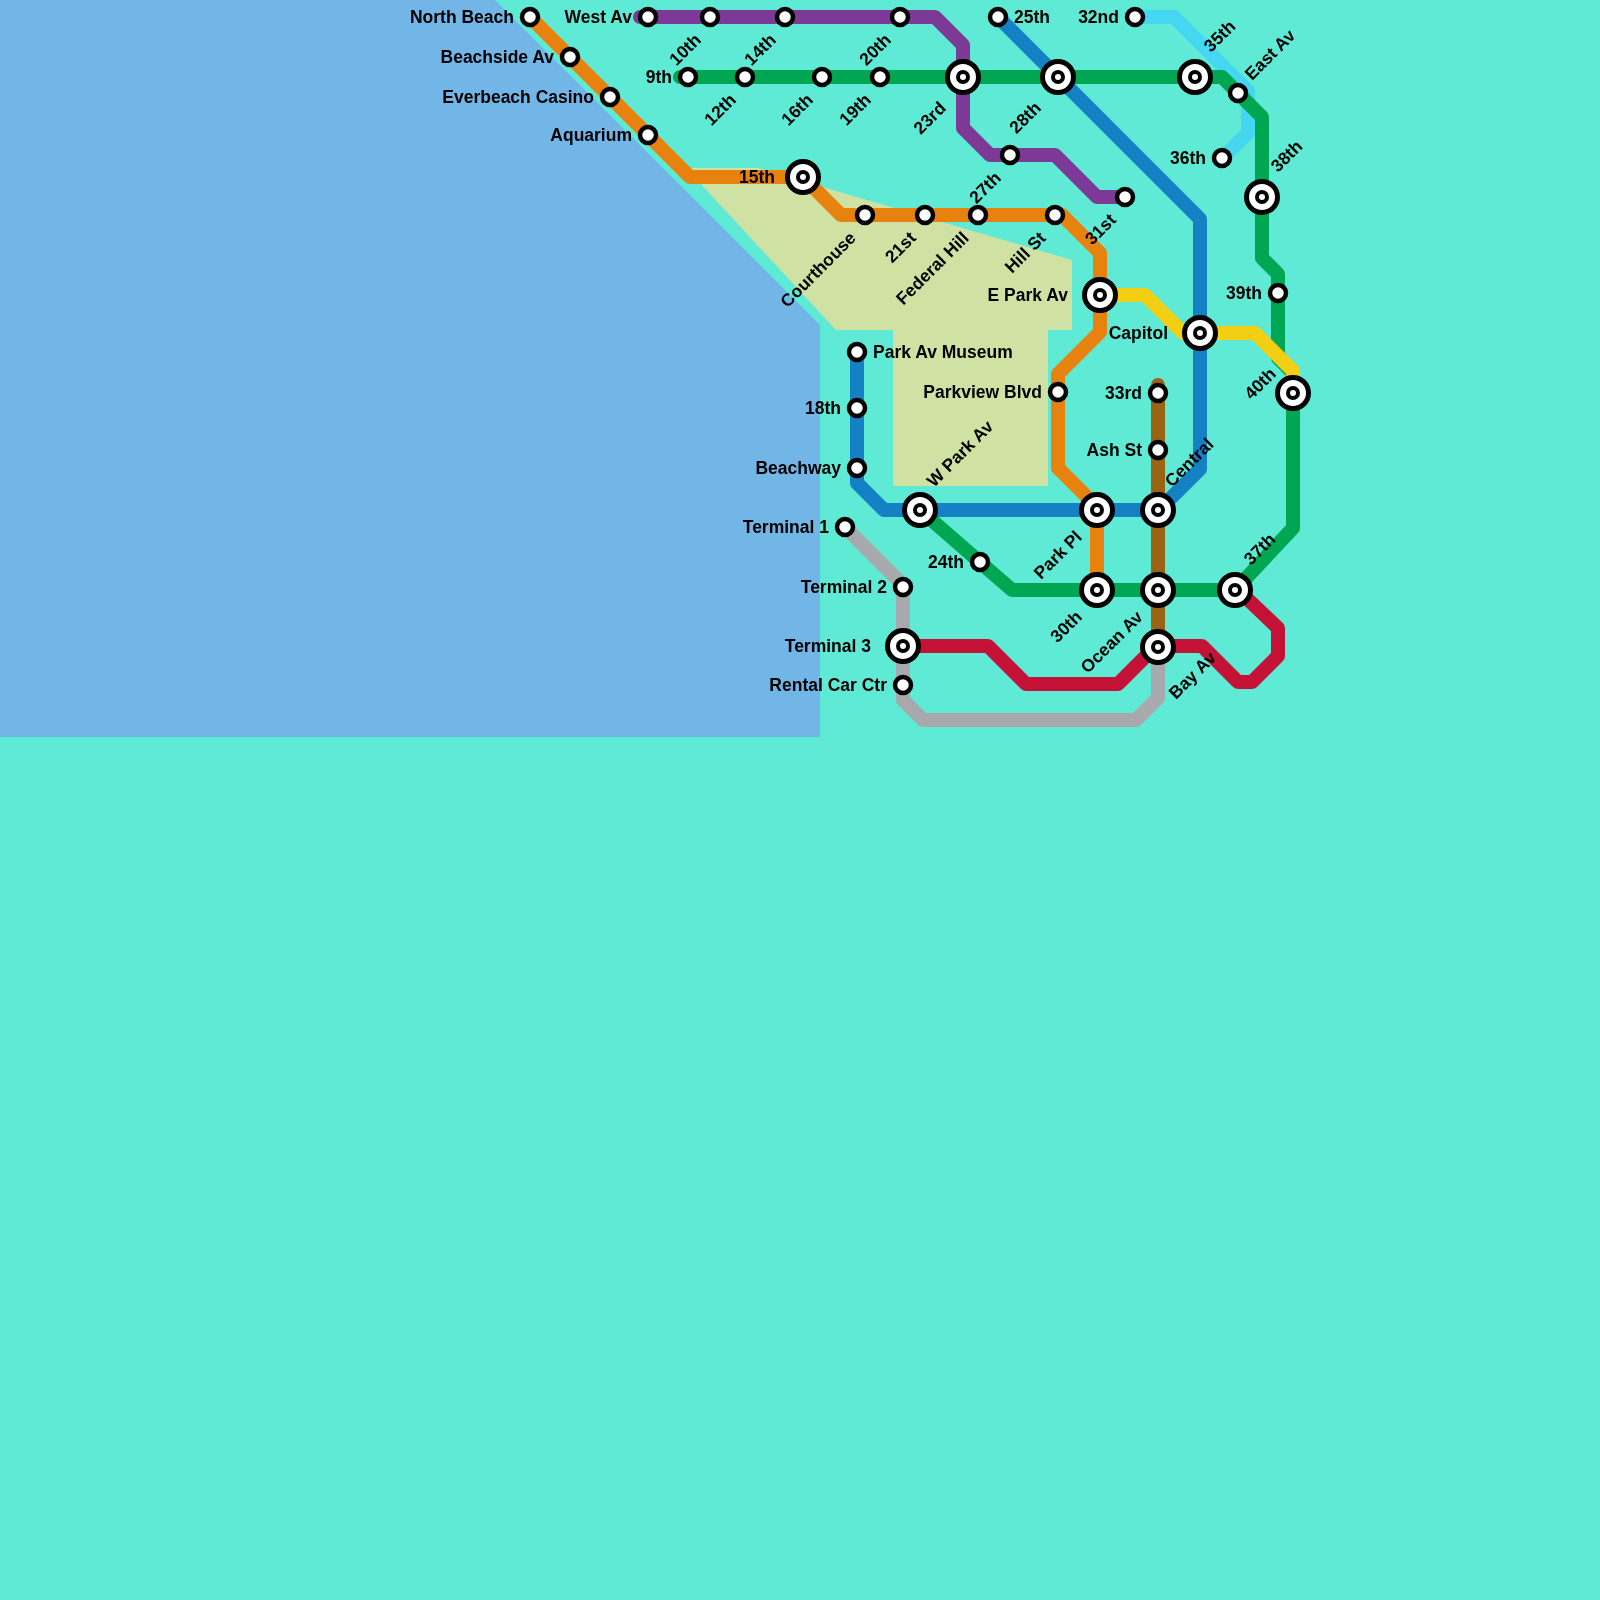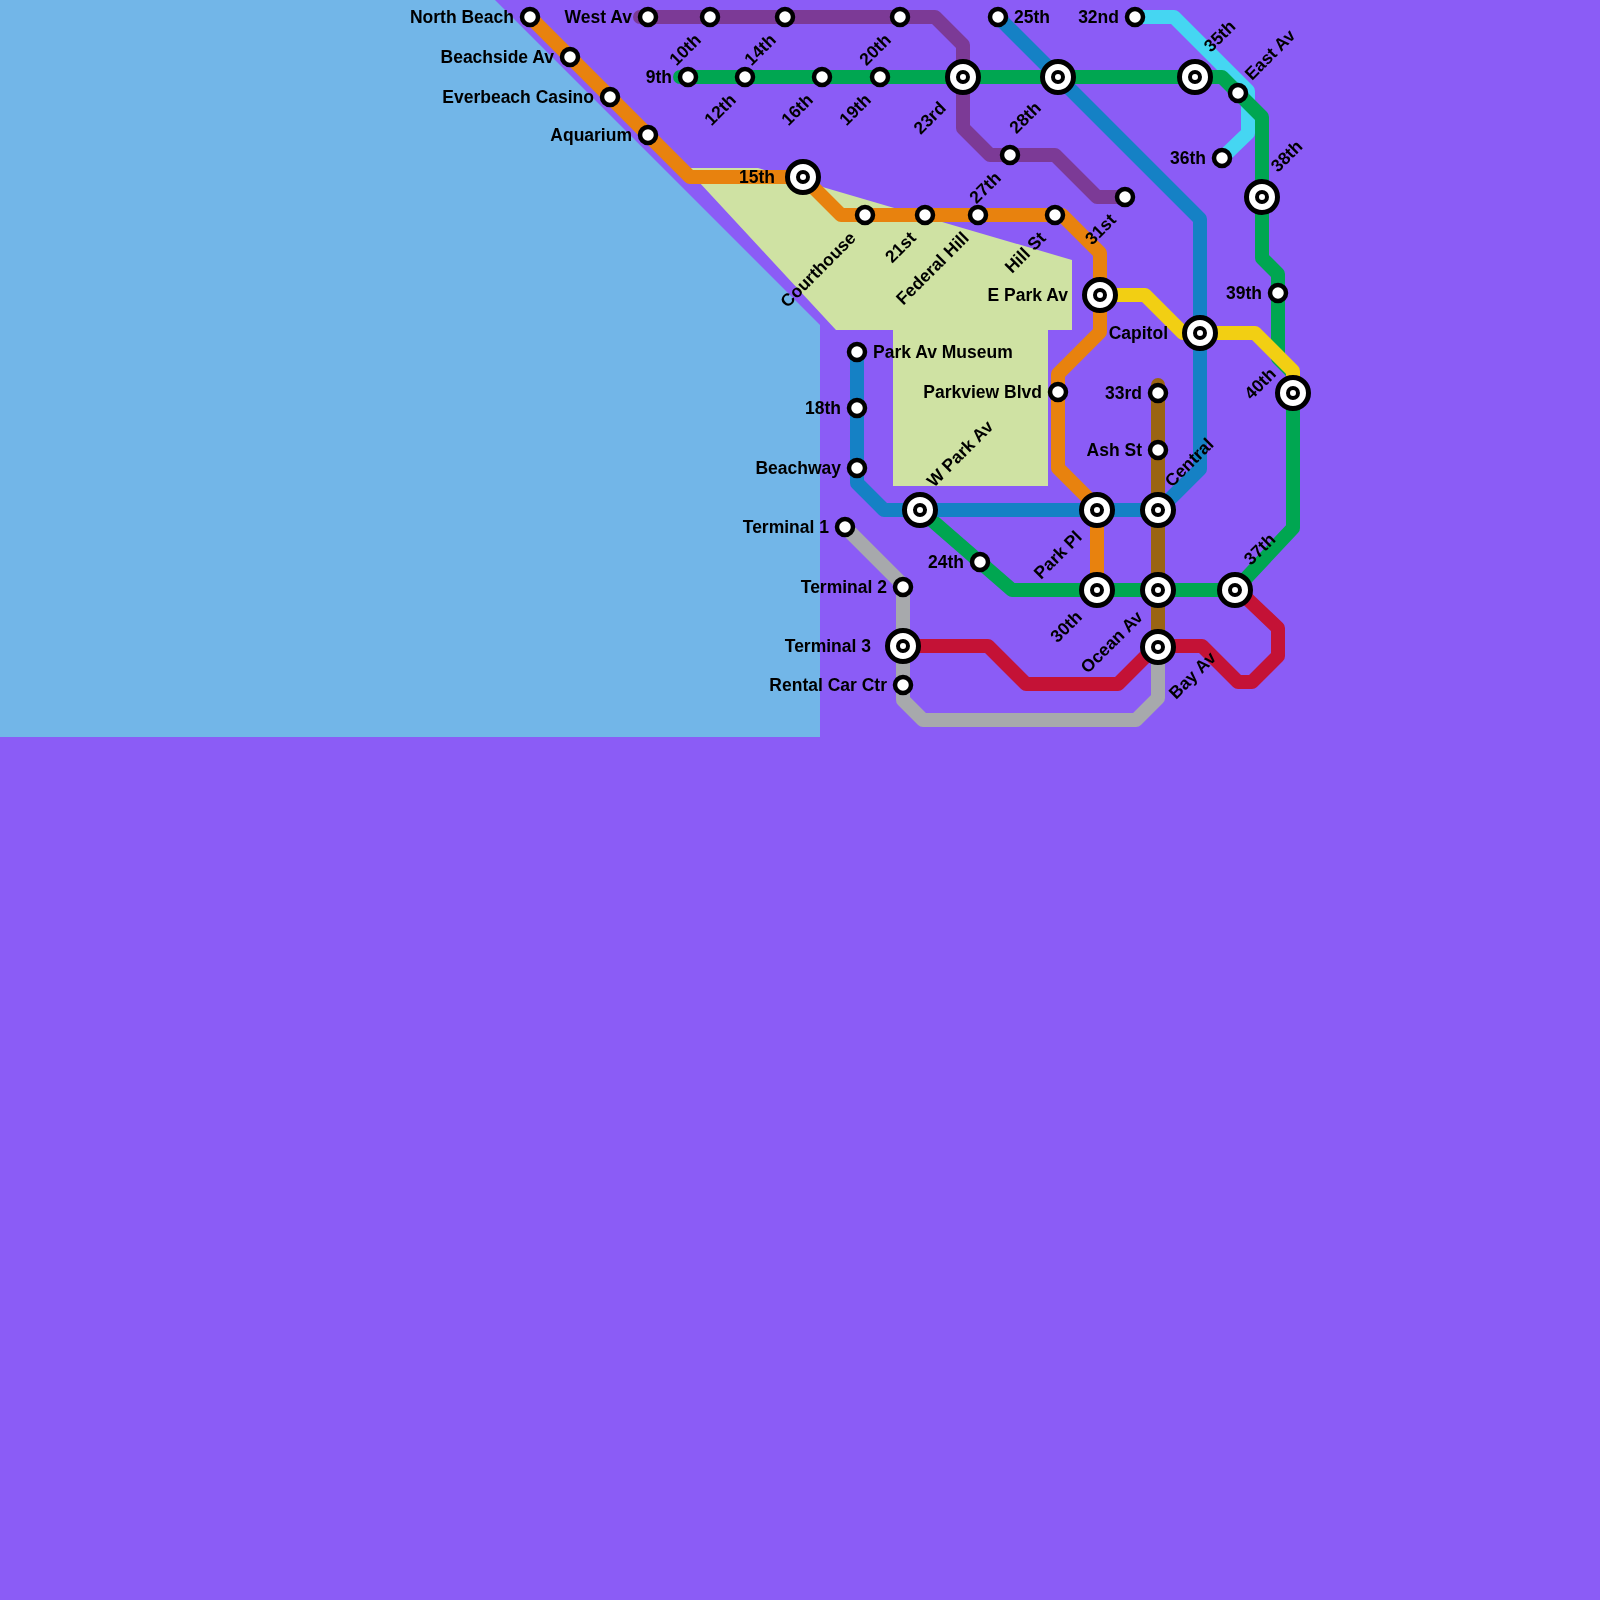--- a/index.html
+++ b/index.html
@@ -1,16 +1,16 @@
 <!DOCTYPE html>
 <html><head>
 <meta charset="utf-8">
 <style>
   html,body{margin:0;padding:0;background:#ffffff;}
-  .canvas{position:relative;width:1600px;height:1600px;background:#8b5cf6;overflow:hidden;
+  .canvas{position:relative;width:1600px;height:1600px;background:#5eead4;overflow:hidden;
           font-family:"Liberation Sans",sans-serif;}
   svg text{font-family:"Liberation Sans",sans-serif;font-weight:bold;font-size:17.5px;fill:#000;}
 </style>
 </head>
 <body>
 
 <div class="canvas">
   <svg id="map-svg" width="1600" height="1600" viewBox="0 0 1600 1600" xmlns="http://www.w3.org/2000/svg">
       <polygon points="0,0 495,0 820,325 820,737 0,737" fill="#72B6E8"></polygon>
       <polygon points="686,168 758,168 1072,260 1072,330 1048,330 1048,486 893,486 893,330 836,330" fill="#CFE2A3"></polygon>

